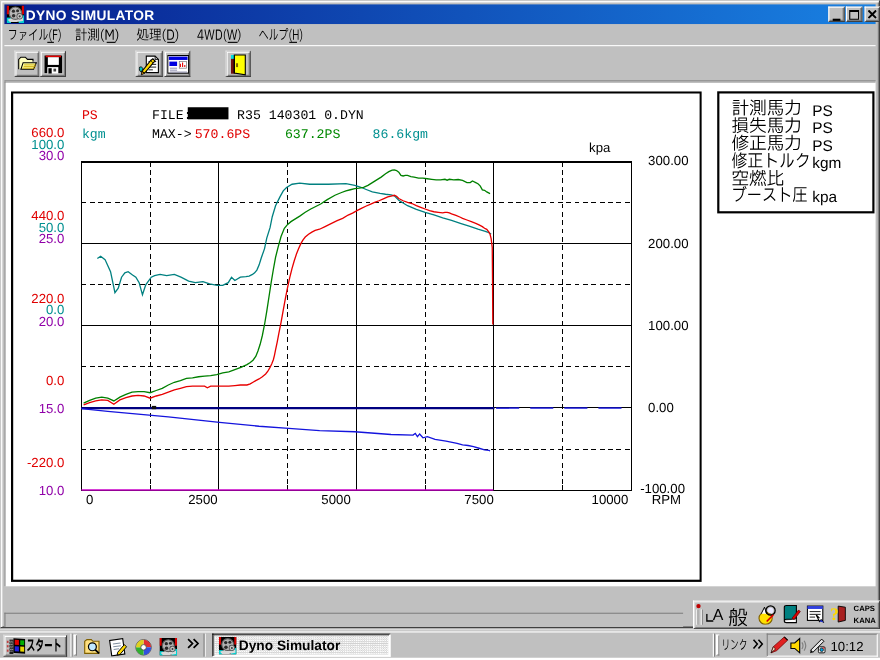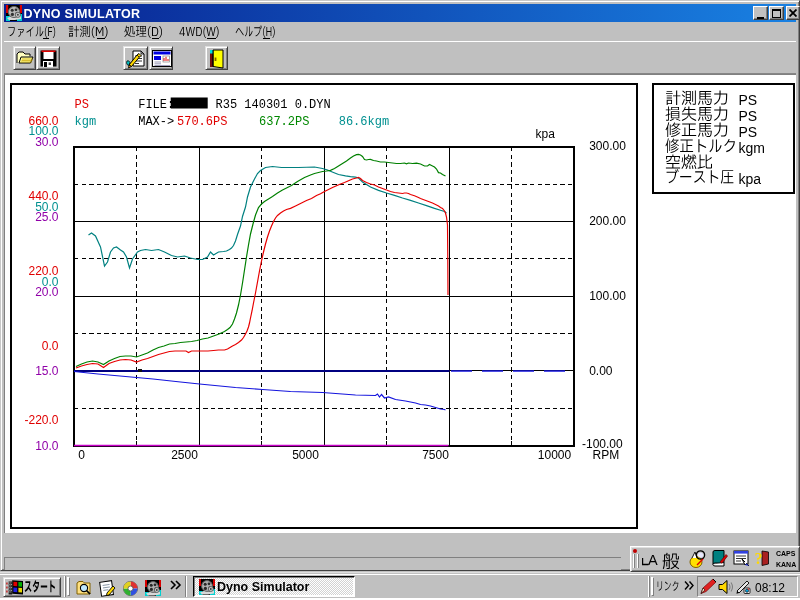--- a/index.html
+++ b/index.html
@@ -374,12 +374,12 @@
 <path d="M1 5.5 L4.5 5.5 L9 1.5 L9 14.5 L4.5 10.5 L1 10.5 Z" fill="#ffd800" stroke="#000" stroke-width="1"></path>
 <path d="M11 5 Q13 8 11 11 M13 3.5 Q16 8 13 12.5" fill="none" stroke="#808080" stroke-width="1.1"></path>
 </svg>
 <svg class="abs" style="left:735px;top:578.5px" width="16" height="16" viewBox="0 0 16 16">
 <path d="M2 12 L12 2 L14 4 L4 14 Z" fill="#e8e8e8" stroke="#000" stroke-width="0.9"></path>
 <path d="M2 12 L4 14 L1.5 14.8 Z" fill="#000"></path>
 <rect x="9" y="9" width="6" height="5.5" rx="1" fill="#f0f0f0" stroke="#000" stroke-width="0.8"></rect>
 <circle cx="12" cy="11.7" r="1.6" fill="#00a0e0" stroke="#000" stroke-width="0.6"></circle>
 <rect x="12.8" y="9.6" width="1.6" height="1" fill="#e00000"></rect>
 </svg>
-<div class="abs" style="left:755px;top:580.5px;font-size:12px;color:#000">08:12</div>
+<div class="abs" style="left:755px;top:580.5px;font-size:12px;color:#000">10:12</div>
 </body></html>

